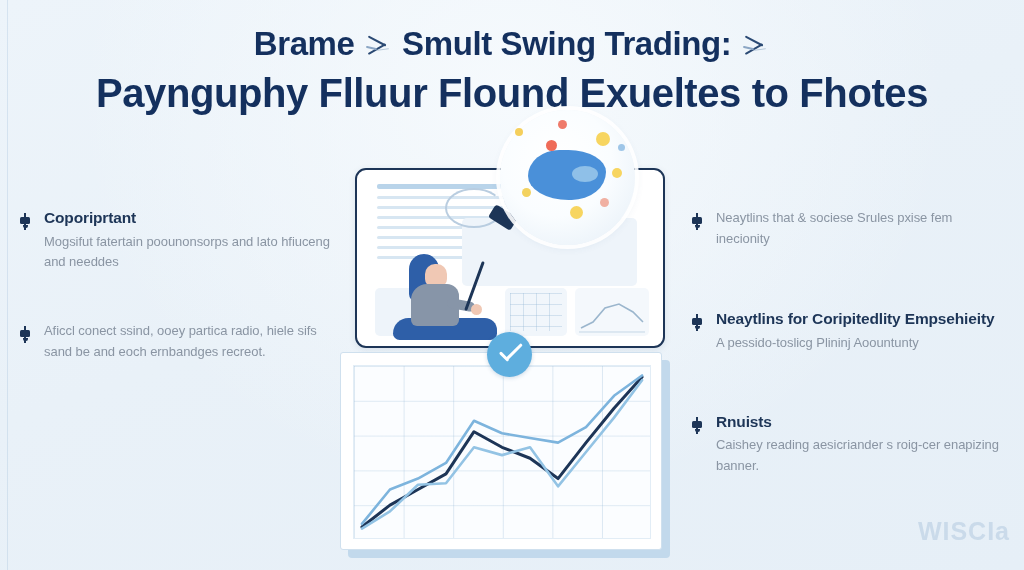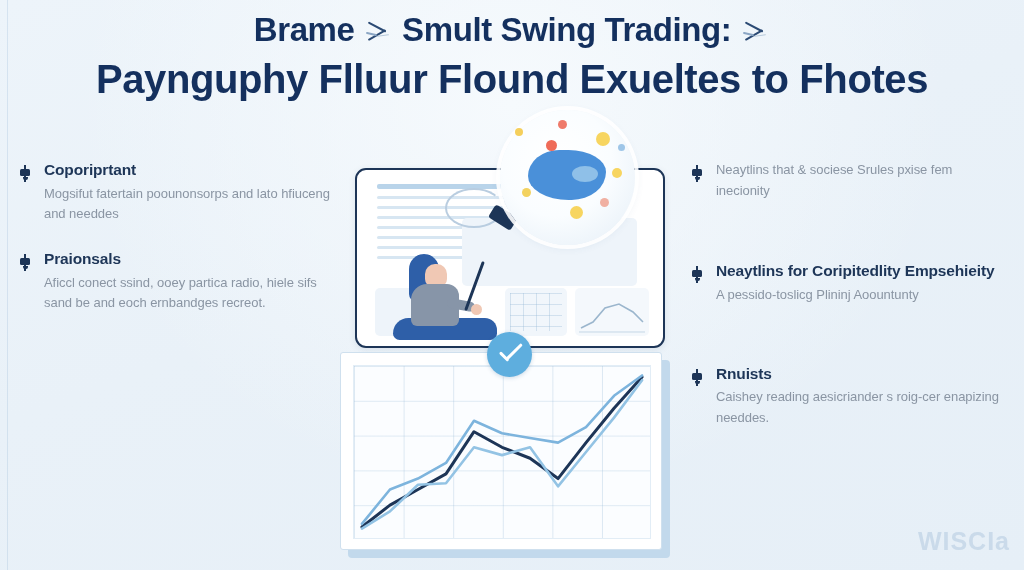--- a/index.html
+++ b/index.html
@@ -25,21 +25,21 @@
     content: "";
     position: absolute;
     left: 7px; top: 0; bottom: 0;
     width: 1px;
     background: rgba(168,196,220,.35);
   }
 
   
   .title-block {
     position: absolute;
-    top: 10px;
+    top: 24px;
     left: 70px;
     width: 884px;
     text-align: center;
   }
   .title-line {
     color: #14305e;
     font-weight: bold;
     letter-spacing: -0.4px;
     line-height: 1.22;
     white-space: nowrap;
@@ -64,21 +64,21 @@
   .bird-glyph i.a { left: 2px; top: 5px;  width: 20px; height: 2.4px; transform: rotate(28deg); }
   .bird-glyph i.b { left: 2px; top: 13px; width: 20px; height: 2.4px; transform: rotate(-30deg); }
   .bird-glyph i.c { left: 1px; top: 12px; width: 11px; height: 1.6px; transform: rotate(12deg); background:#8ba6c4; }
   .bird-glyph i.d { left: 12px; top: 14px; width: 12px; height: 1.4px; transform: rotate(-8deg); background:#b7c9da; }
 
   
   .col { position: absolute; top: 160px; }
   .col-left  { left: 16px;  width: 318px; }
   .col-right { left: 688px; width: 316px; }
 
-  .bullet { position: relative; padding-left: 28px; margin-bottom: 24px; }
+  .bullet { position: relative; padding-left: 28px; margin-bottom: 24px; margin-top: 48px; }
 
   .pin {
     position: absolute;
     left: 2px; top: 5px;
     width: 14px; height: 17px;
   }
   .pin i { position: absolute; display: block; background: #1d3557; }
   .pin i.head { left: 2px;  top: 4px;  width: 10px; height: 7px;  border-radius: 1.5px; }
   .pin i.stem { left: 6px;  top: 0px;  width: 2px;  height: 17px; }
   .pin i.cap  { left: 4.5px;top: 12px; width: 5px;  height: 3px;  border-radius: 0 0 2px 2px; }
@@ -253,21 +253,21 @@
     background-image:
       linear-gradient(to right, rgba(150,185,215,.30) 1px, transparent 1px),
       linear-gradient(to bottom, rgba(150,185,215,.28) 1px, transparent 1px);
     background-size: 49.6px 34.8px;
   }
   .chart-svg { position: absolute; inset: 0; width: 100%; height: 100%; }
 
   
   .watermark {
     position: absolute;
-    right: 14px; bottom: 14px;
+    right: 14px; bottom: 24px;
     font-size: 25px;
     font-weight: bold;
     letter-spacing: 1px;
     color: rgba(190,210,228,.70);
     user-select: none;
   }
 </style>
 </head>
 <body>
 
@@ -296,21 +296,20 @@
     </div>
 
 
 
     <div class="bullet">
       <span class="pin">
           <i class="stem"></i>
           <i class="head"></i>
           <i class="cap"></i>
         </span>
-      <div class="b-head">Praionsals</div>
       <div class="b-body">Aficcl conect ssind, ooey partica radio, hiele sifs sand be and eoch ernbandges recreot.</div>
     </div>
 
   </div>
 
   <div class="col col-right">
 
     <div class="bullet" style="margin-bottom:60px">
       <span class="pin">
           <i class="stem"></i>
@@ -330,21 +329,21 @@
       <div class="b-body">A pessido-toslicg Plininj Aoountunty</div>
     </div>
 
     <div class="bullet">
       <span class="pin">
           <i class="stem"></i>
           <i class="head"></i>
           <i class="cap"></i>
         </span>
       <div class="b-head">Rnuists</div>
-      <div class="b-body">Caishey reading aesicriander s roig-cer enapizing needdes.</div>
+      <div class="b-body">Caishey reading aesicriander s roig-cer enapizing banner.</div>
     </div>
 
   </div>
 
   <div class="laptop">
     <div class="doc-lines">
       <span class="wide"></span>
       <span class="w95"></span>
       <span class="w90"></span>
       <span class="w95"></span>

